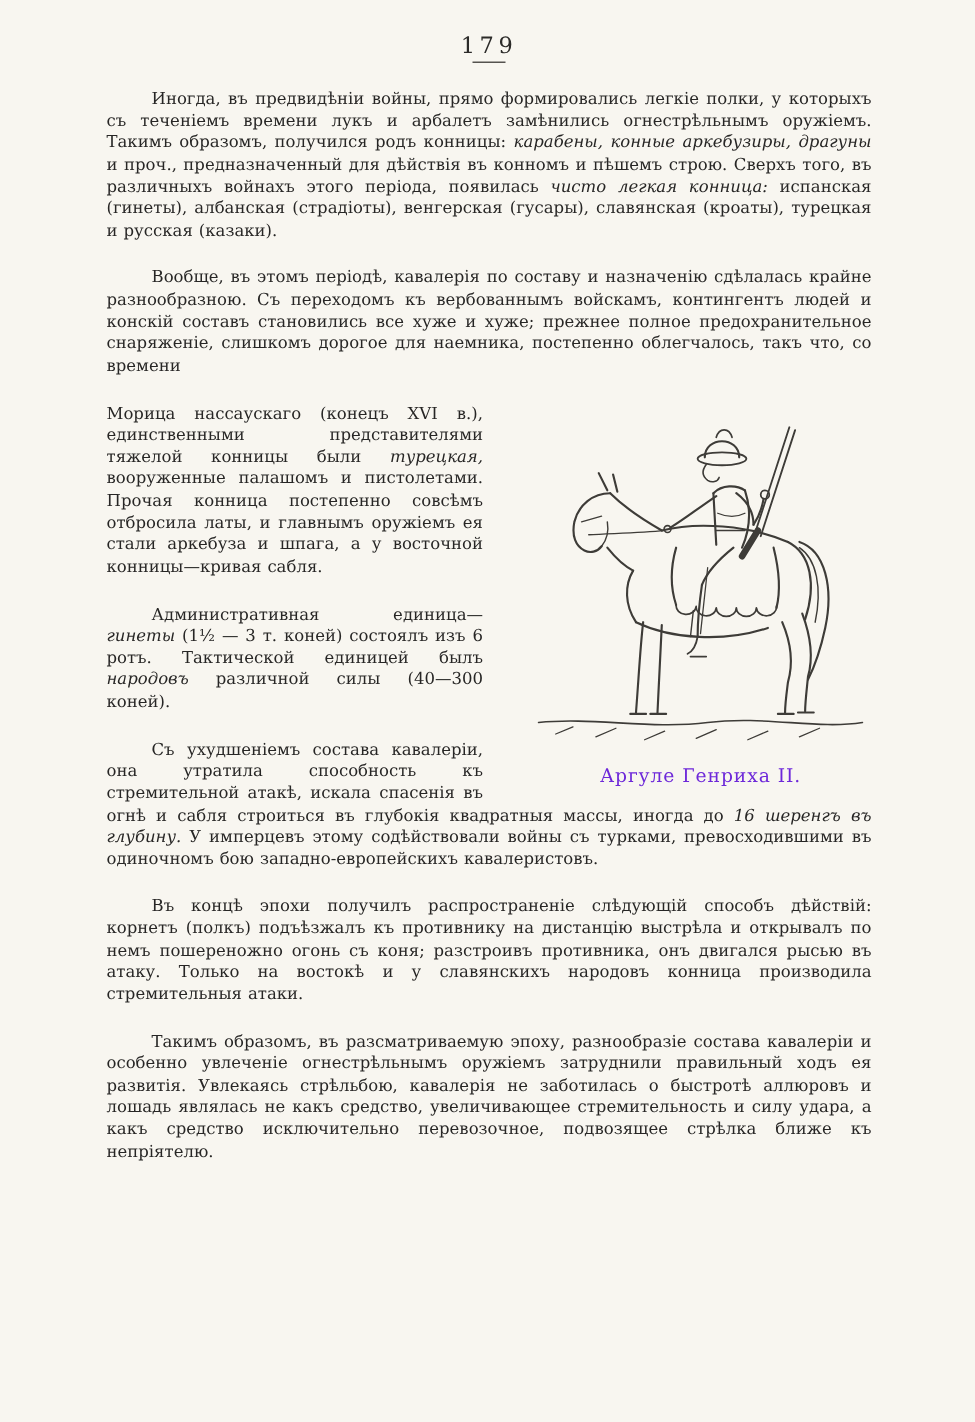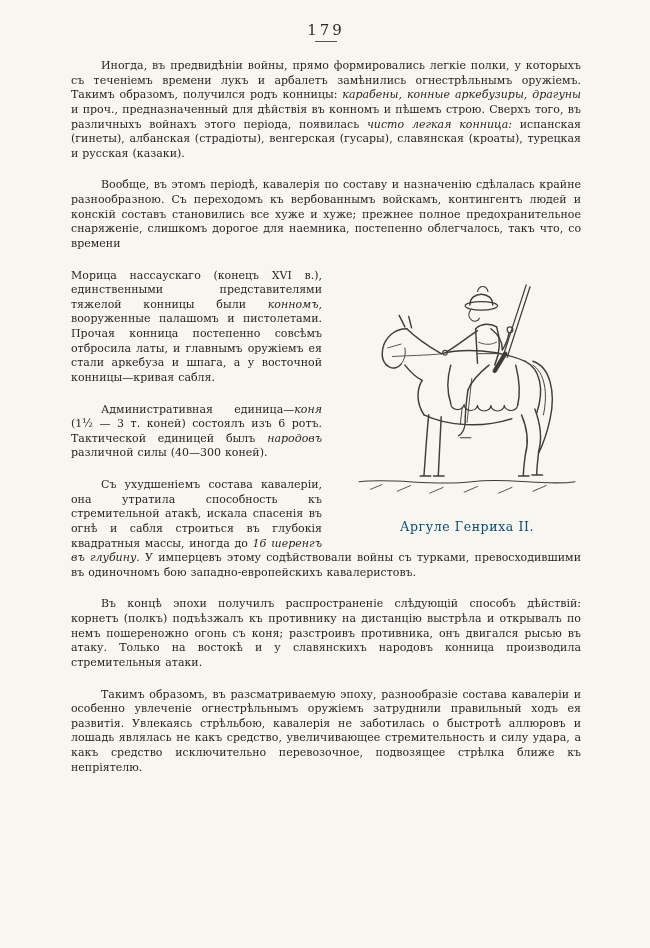--- a/index.html
+++ b/index.html
@@ -41,22 +41,22 @@
   .figure {
     float: right;
     width: 262px;
     margin: 4px 0 6px 14px;
     text-align: center;
   }
   .figure svg { display: block; margin: 0 auto; }
   .caption {
     font-size: 12.5px;
     letter-spacing: 0.6px;
-    margin-top: 14px;
-    color: #0c4a6e;
+    margin-top: 4px;
+    color: #6d28d9;
   }
 </style>
 </head>
 <body>
 
 <div class="page">
 
   <header class="page-header">
     <span class="page-number">179</span>
     <div class="page-rule"></div>
@@ -124,23 +124,23 @@
 
         <path d="M 158,96 C 148,104 140,112 136,122"></path>
         <path d="M 136,122 C 134,136 133,148 133,158"></path>
         <path d="M 133,158 C 132,164 130,168 126,170" stroke-width="1.3"></path>
         <path d="M 128,172 L 139,172" stroke-width="1.2"></path>
         <path d="M 140,110 L 135,156" stroke-width="0.9"></path>
       </svg>
       <figcaption class="caption">Аргуле Генриха II.</figcaption>
     </figure>
 
-    <p class="para"><span>Морица нассаускаго (конецъ XVI в.), единственными представителями тяжелой конницы были </span><em>конномъ,</em><span> вооруженные палашомъ и пистолетами. Прочая конница постепенно совсѣмъ отбросила латы, и главнымъ оружіемъ ея стали аркебуза и шпага, а у восточной конницы—кривая сабля.</span></p>
+    <p class="para"><span>Морица нассаускаго (конецъ XVI в.), единственными представителями тяжелой конницы были </span><em>турецкая,</em><span> вооруженные палашомъ и пистолетами. Прочая конница постепенно совсѣмъ отбросила латы, и главнымъ оружіемъ ея стали аркебуза и шпага, а у восточной конницы—кривая сабля.</span></p>
 
-    <p class="para indent"><span>Административная единица—</span><em>коня</em><span> (1½ — 3 т. коней) состоялъ изъ 6 ротъ. Тактической единицей былъ </span><em>народовъ</em><span> различной силы (40—300 коней).</span></p>
+    <p class="para indent"><span>Административная единица—</span><em>гинеты</em><span> (1½ — 3 т. коней) состоялъ изъ 6 ротъ. Тактической единицей былъ </span><em>народовъ</em><span> различной силы (40—300 коней).</span></p>
 
     <p class="para indent"><span>Съ ухудшеніемъ состава кавалеріи, она утратила способность къ стремительной атакѣ, искала спасенія въ огнѣ и сабля строиться въ глубокія квадратныя массы, иногда до </span><em>16 шеренгъ въ глубину.</em><span> У имперцевъ этому содѣйствовали войны съ турками, превосходившими въ одиночномъ бою западно-европейскихъ кавалеристовъ.</span></p>
 
     <p class="para indent"><span>Въ концѣ эпохи получилъ распространеніе слѣдующій способъ дѣйствій: корнетъ (полкъ) подъѣзжалъ къ противнику на дистанцію выстрѣла и открывалъ по немъ пошереножно огонь съ коня; разстроивъ противника, онъ двигался рысью въ атаку. Только на востокѣ и у славянскихъ народовъ конница производила стремительныя атаки.</span></p>
 
     <p class="para indent"><span>Такимъ образомъ, въ разсматриваемую эпоху, разнообразіе состава кавалеріи и особенно увлеченіе огнестрѣльнымъ оружіемъ затруднили правильный ходъ ея развитія. Увлекаясь стрѣльбою, кавалерія не заботилась о быстротѣ аллюровъ и лошадь являлась не какъ средство, увеличивающее стремительность и силу удара, а какъ средство исключительно перевозочное, подвозящее стрѣлка ближе къ непріятелю.</span></p>
 
   </main>
 </div>
 

